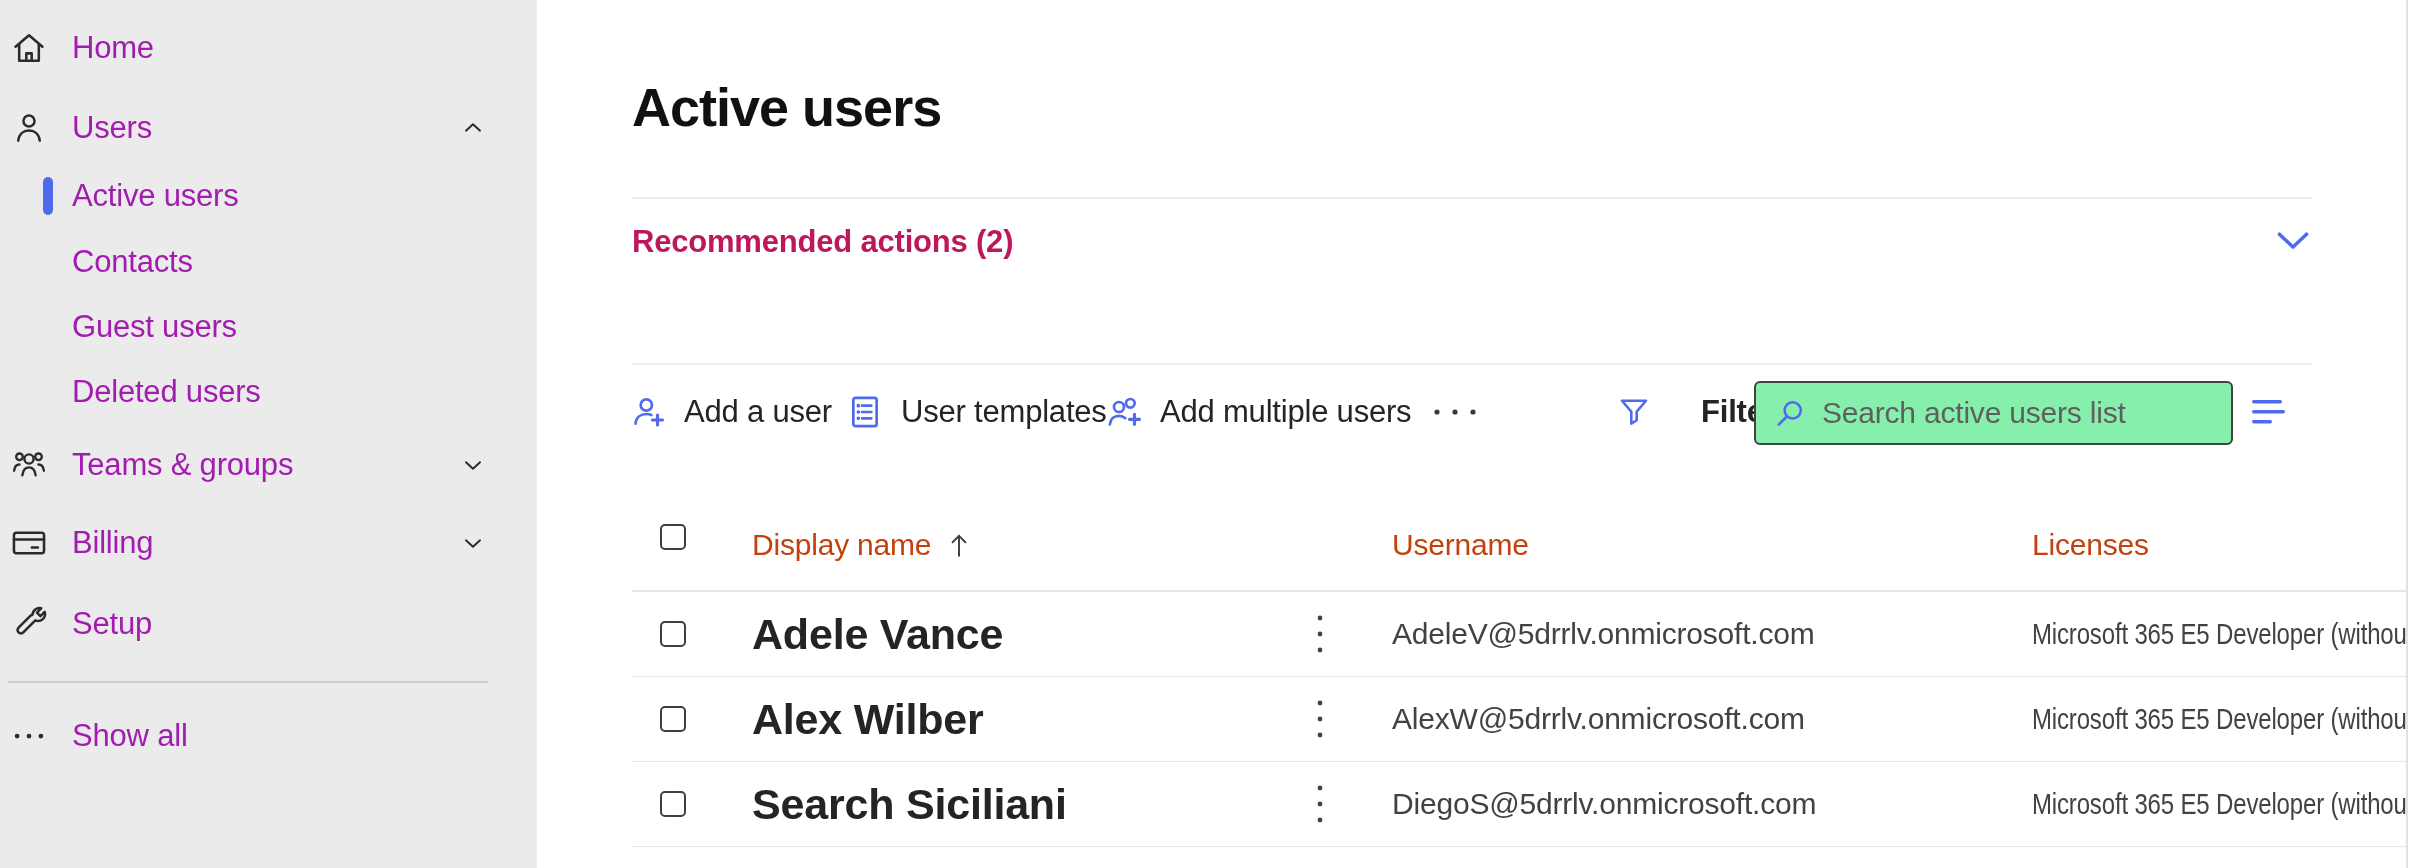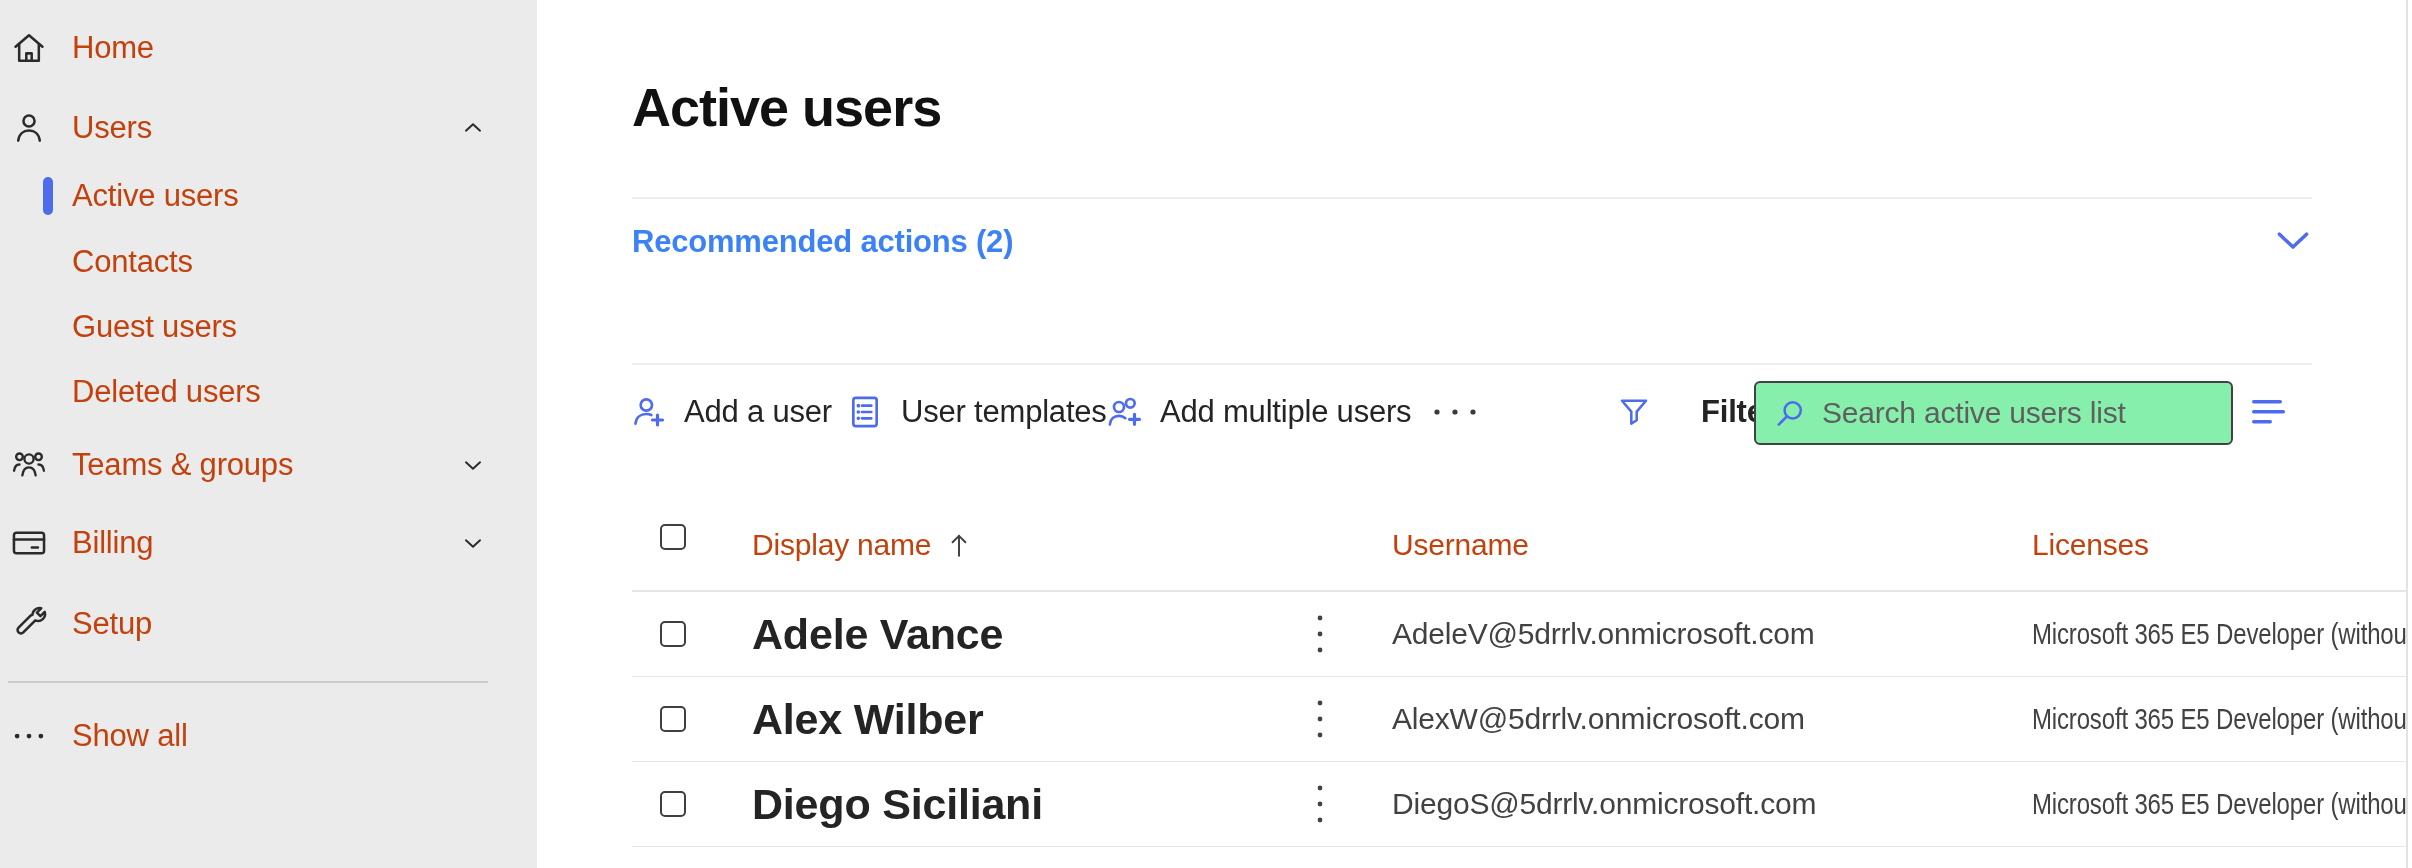--- a/index.html
+++ b/index.html
@@ -5,31 +5,31 @@
   html,body{margin:0;padding:0;background:#fff;}
   .screen{position:relative;width:2412px;height:868px;overflow:hidden;background:#fff;
     font-family:"Liberation Sans","DejaVu Sans",sans-serif;color:#242424;letter-spacing:-0.2px;}
   svg{display:block;}
 
   
   .sidebar{position:absolute;left:0;top:0;width:537px;height:868px;background:#ebebeb;}
   .side-item{position:absolute;left:0;width:537px;height:62px;transform:translateY(-50%);
     display:flex;align-items:center;cursor:pointer;}
   .side-icon{position:absolute;left:10px;width:38px;height:38px;color:#2b2b2b;}
-  .side-label{position:absolute;left:72px;font-size:31px;color:#c2410c;white-space:nowrap;}
+  .side-label{position:absolute;left:72px;font-size:31px;color:#a21caf;white-space:nowrap;}
   .side-chevron{position:absolute;left:460px;width:26px;height:26px;color:#2b2b2b;}
   .sel-bar{position:absolute;left:43px;top:177px;width:10px;height:38px;border-radius:5px;background:#4f6bed;}
   .side-divider{position:absolute;left:8px;top:681px;width:480px;height:2px;background:#cccccc;}
 
   
   .edge-line{position:absolute;left:2406px;top:0;width:2px;height:868px;background:#e2e2e2;}
   .page-title{position:absolute;left:632px;top:40px;font-size:54px;line-height:62px;font-weight:700;
     color:#111;letter-spacing:-1px;}
   .hdiv{position:absolute;height:2px;background:#ededed;}
-  .rec-label{position:absolute;left:632px;top:224px;font-size:31px;font-weight:600;color:#3b82f6;}
+  .rec-label{position:absolute;left:632px;top:224px;font-size:31px;font-weight:600;color:#be185d;}
   .rec-chevron{position:absolute;left:2274px;top:224px;width:38px;height:32px;color:#4f6bed;cursor:pointer;}
 
   
   .tbtn{position:absolute;top:380px;height:64px;display:flex;align-items:center;gap:16px;cursor:pointer;}
   .tbtn .ticon{width:40px;height:40px;color:#4f6bed;flex:0 0 auto;}
   .tbtn .tlabel{font-size:31px;color:#242424;white-space:nowrap;text-align:center;}
   .tbtn .tlabel.bold{font-weight:700;margin-left:33px;}
   .overflow-dots{position:absolute;left:1428px;top:380px;height:64px;width:54px;display:flex;
     align-items:center;justify-content:center;cursor:pointer;color:#3a3a3a;}
   .searchbox{position:absolute;left:1754px;top:381px;width:479px;height:64px;box-sizing:border-box;
@@ -299,21 +299,21 @@
         </svg>
       </span>
       <span class="ccell user-cell">AlexW@5drrlv.onmicrosoft.com</span>
       <span class="ccell lic-cell">
           <span>Microsoft 365 E5 Developer (withou</span>
         </span>
     </div>
 
     <div class="trow">
       <span class="cb"></span>
-      <span class="ccell name-cell">Diego Siciliani</span>
+      <span class="ccell name-cell">Search Siciliani</span>
       <span class="kebab">
         <svg width="10" height="44" viewBox="0 0 10 44" fill="currentColor">
           <circle cx="5" cy="6" r="2.4"></circle>
             <circle cx="5" cy="22" r="2.4"></circle>
             <circle cx="5" cy="38" r="2.4"></circle>
         </svg>
       </span>
       <span class="ccell user-cell">DiegoS@5drrlv.onmicrosoft.com</span>
       <span class="ccell lic-cell">
           <span>Microsoft 365 E5 Developer (withou</span>

